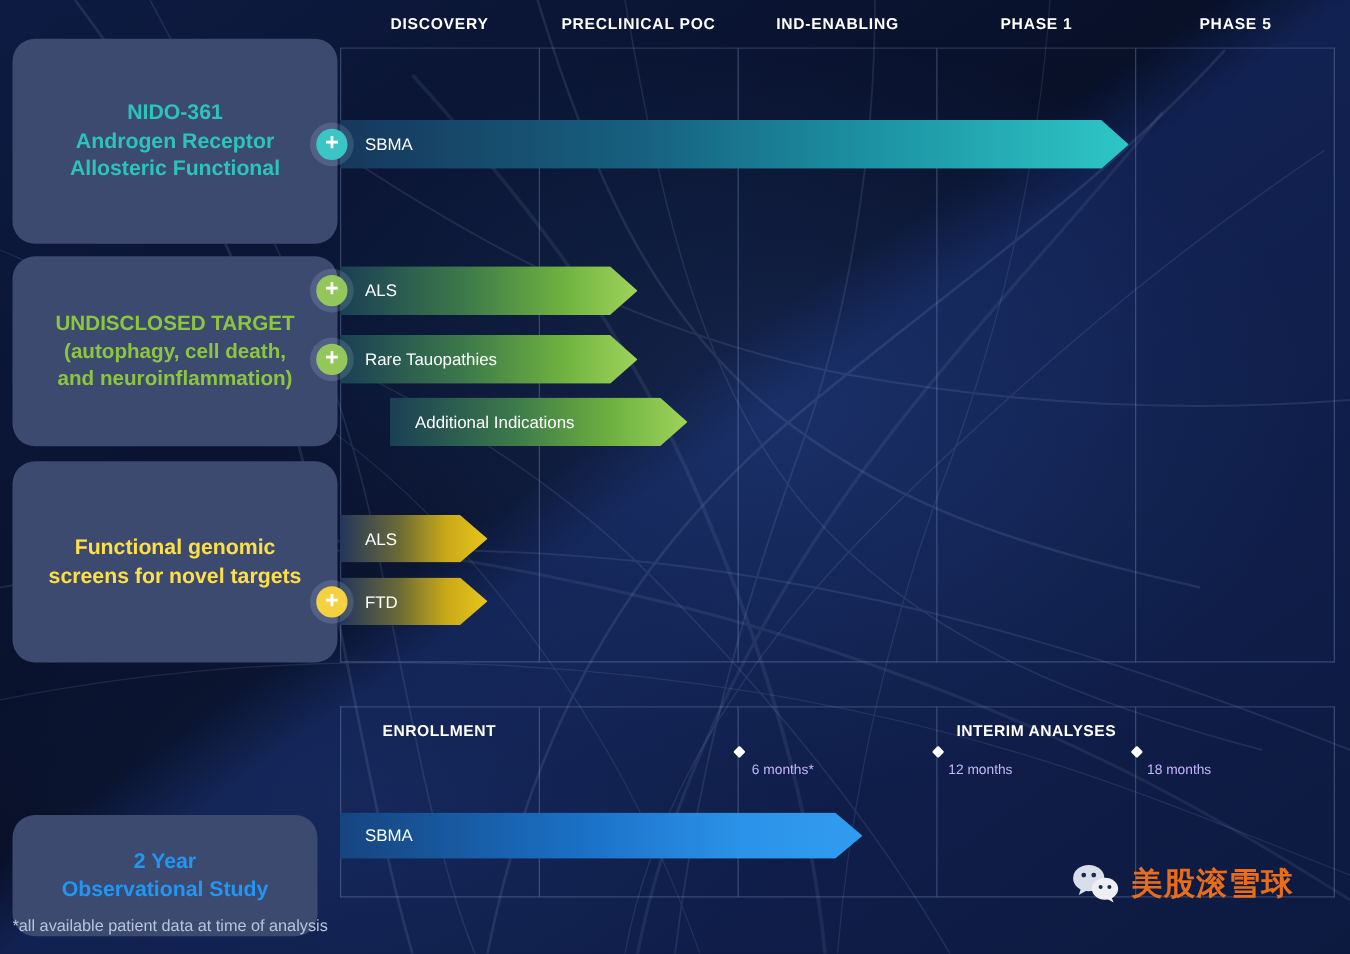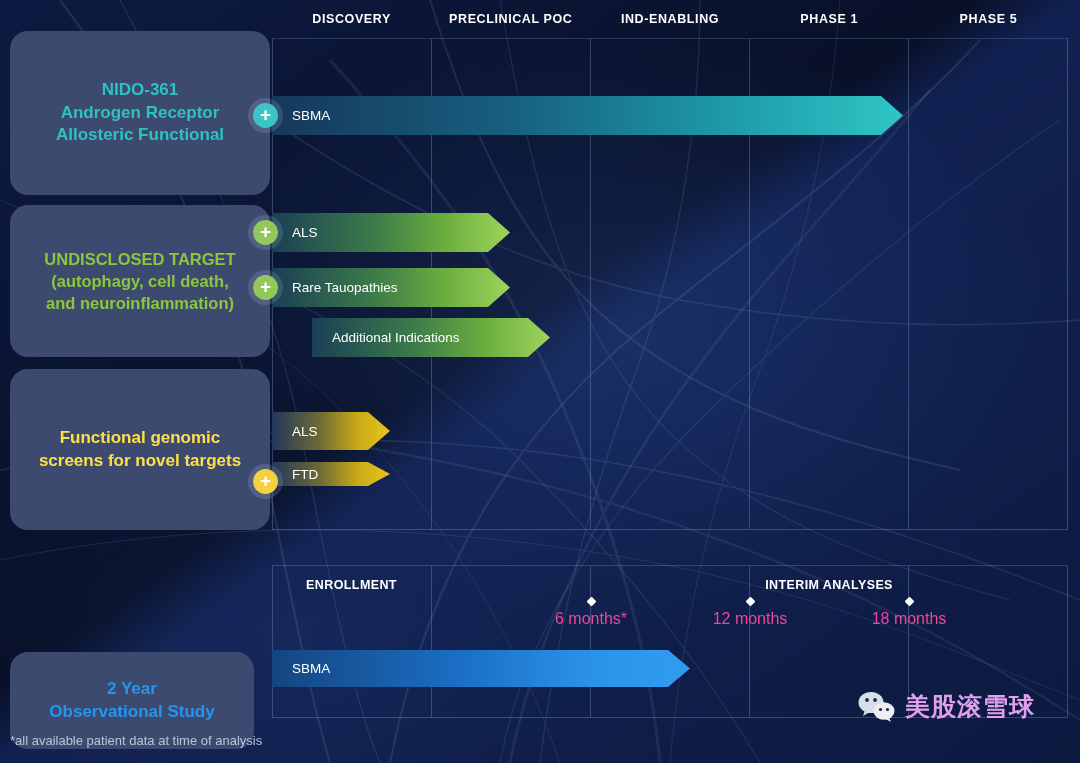--- a/index.html
+++ b/index.html
@@ -103,21 +103,21 @@
   #bar-addl {
     left:272px; top:318px; width:238px; height:39px;
     background:linear-gradient(90deg,#1a3f55 0%,#3c7a4a 42%,#6db03f 74%,#9ed45a 100%);
     margin-left:40px;
   }
   #bar-als-yellow {
     left:272px; top:412px; width:118px; height:38px;
     background:linear-gradient(90deg,#23365c 0%,#6b6a36 40%,#c9a918 72%,#e8c51c 100%);
   }
   #bar-ftd {
-    left:272px; top:462px; width:118px; height:24px;
+    left:272px; top:462px; width:118px; height:38px;
     background:linear-gradient(90deg,#23365c 0%,#6b6a36 40%,#c9a918 72%,#e8c51c 100%);
   }
   #bar-sbma-obs {
     left:272px; top:650px; width:418px; height:37px;
     background:linear-gradient(90deg,#16457f 0%,#1a6fc4 45%,#2b94ea 78%,#309cf0 100%);
   }
 
   
   .plus {
     position:absolute;
@@ -147,22 +147,22 @@
     position:absolute; left:590px; top:578px; width:478px;
     text-align:center; color:#ffffff;
     font-size:12.5px; font-weight:bold; letter-spacing:.4px;
   }
   #enroll-title {
     position:absolute; left:272px; top:578px; width:159px;
     text-align:center; color:#ffffff;
     font-size:12.5px; font-weight:bold; letter-spacing:.4px;
   }
   .milestone {
-    position:absolute; width:120px; text-align:center;
-    color:#ec4899; font-size:16px;
+    position:absolute; width:120px; text-align:right;
+    color:#c4b5fd; font-size:11px;
   }
   .milestone .dia {
     display:block; margin:0 auto 5px;
     width:7px; height:7px; background:#ffffff;
     transform:rotate(45deg); border-radius:1px;
   }
   #ms-6  { left:531px; top:598px; }
   #ms-12 { left:690px; top:598px; }
   #ms-18 { left:849px; top:598px; }
 
@@ -172,21 +172,21 @@
     color:#b9c4da; font-size:13px;
   }
 
   
   #watermark {
     position:absolute; left:858px; top:690px;
     display:flex; align-items:center; gap:9px;
     opacity:.93;
   }
   #watermark .wm-text {
-    color:#f0abfc; font-size:25px; font-weight:bold;
+    color:#f97316; font-size:25px; font-weight:bold;
     font-family:"DejaVu Sans", sans-serif;
     letter-spacing:1px;
   }
 </style>
 </head>
 <body>
 
 <svg id="bg-texture" width="1080" height="763" viewBox="0 0 1080 763">
   <defs>
     <linearGradient id="bgGrad" x1="0" y1="0" x2="1" y2="1">

